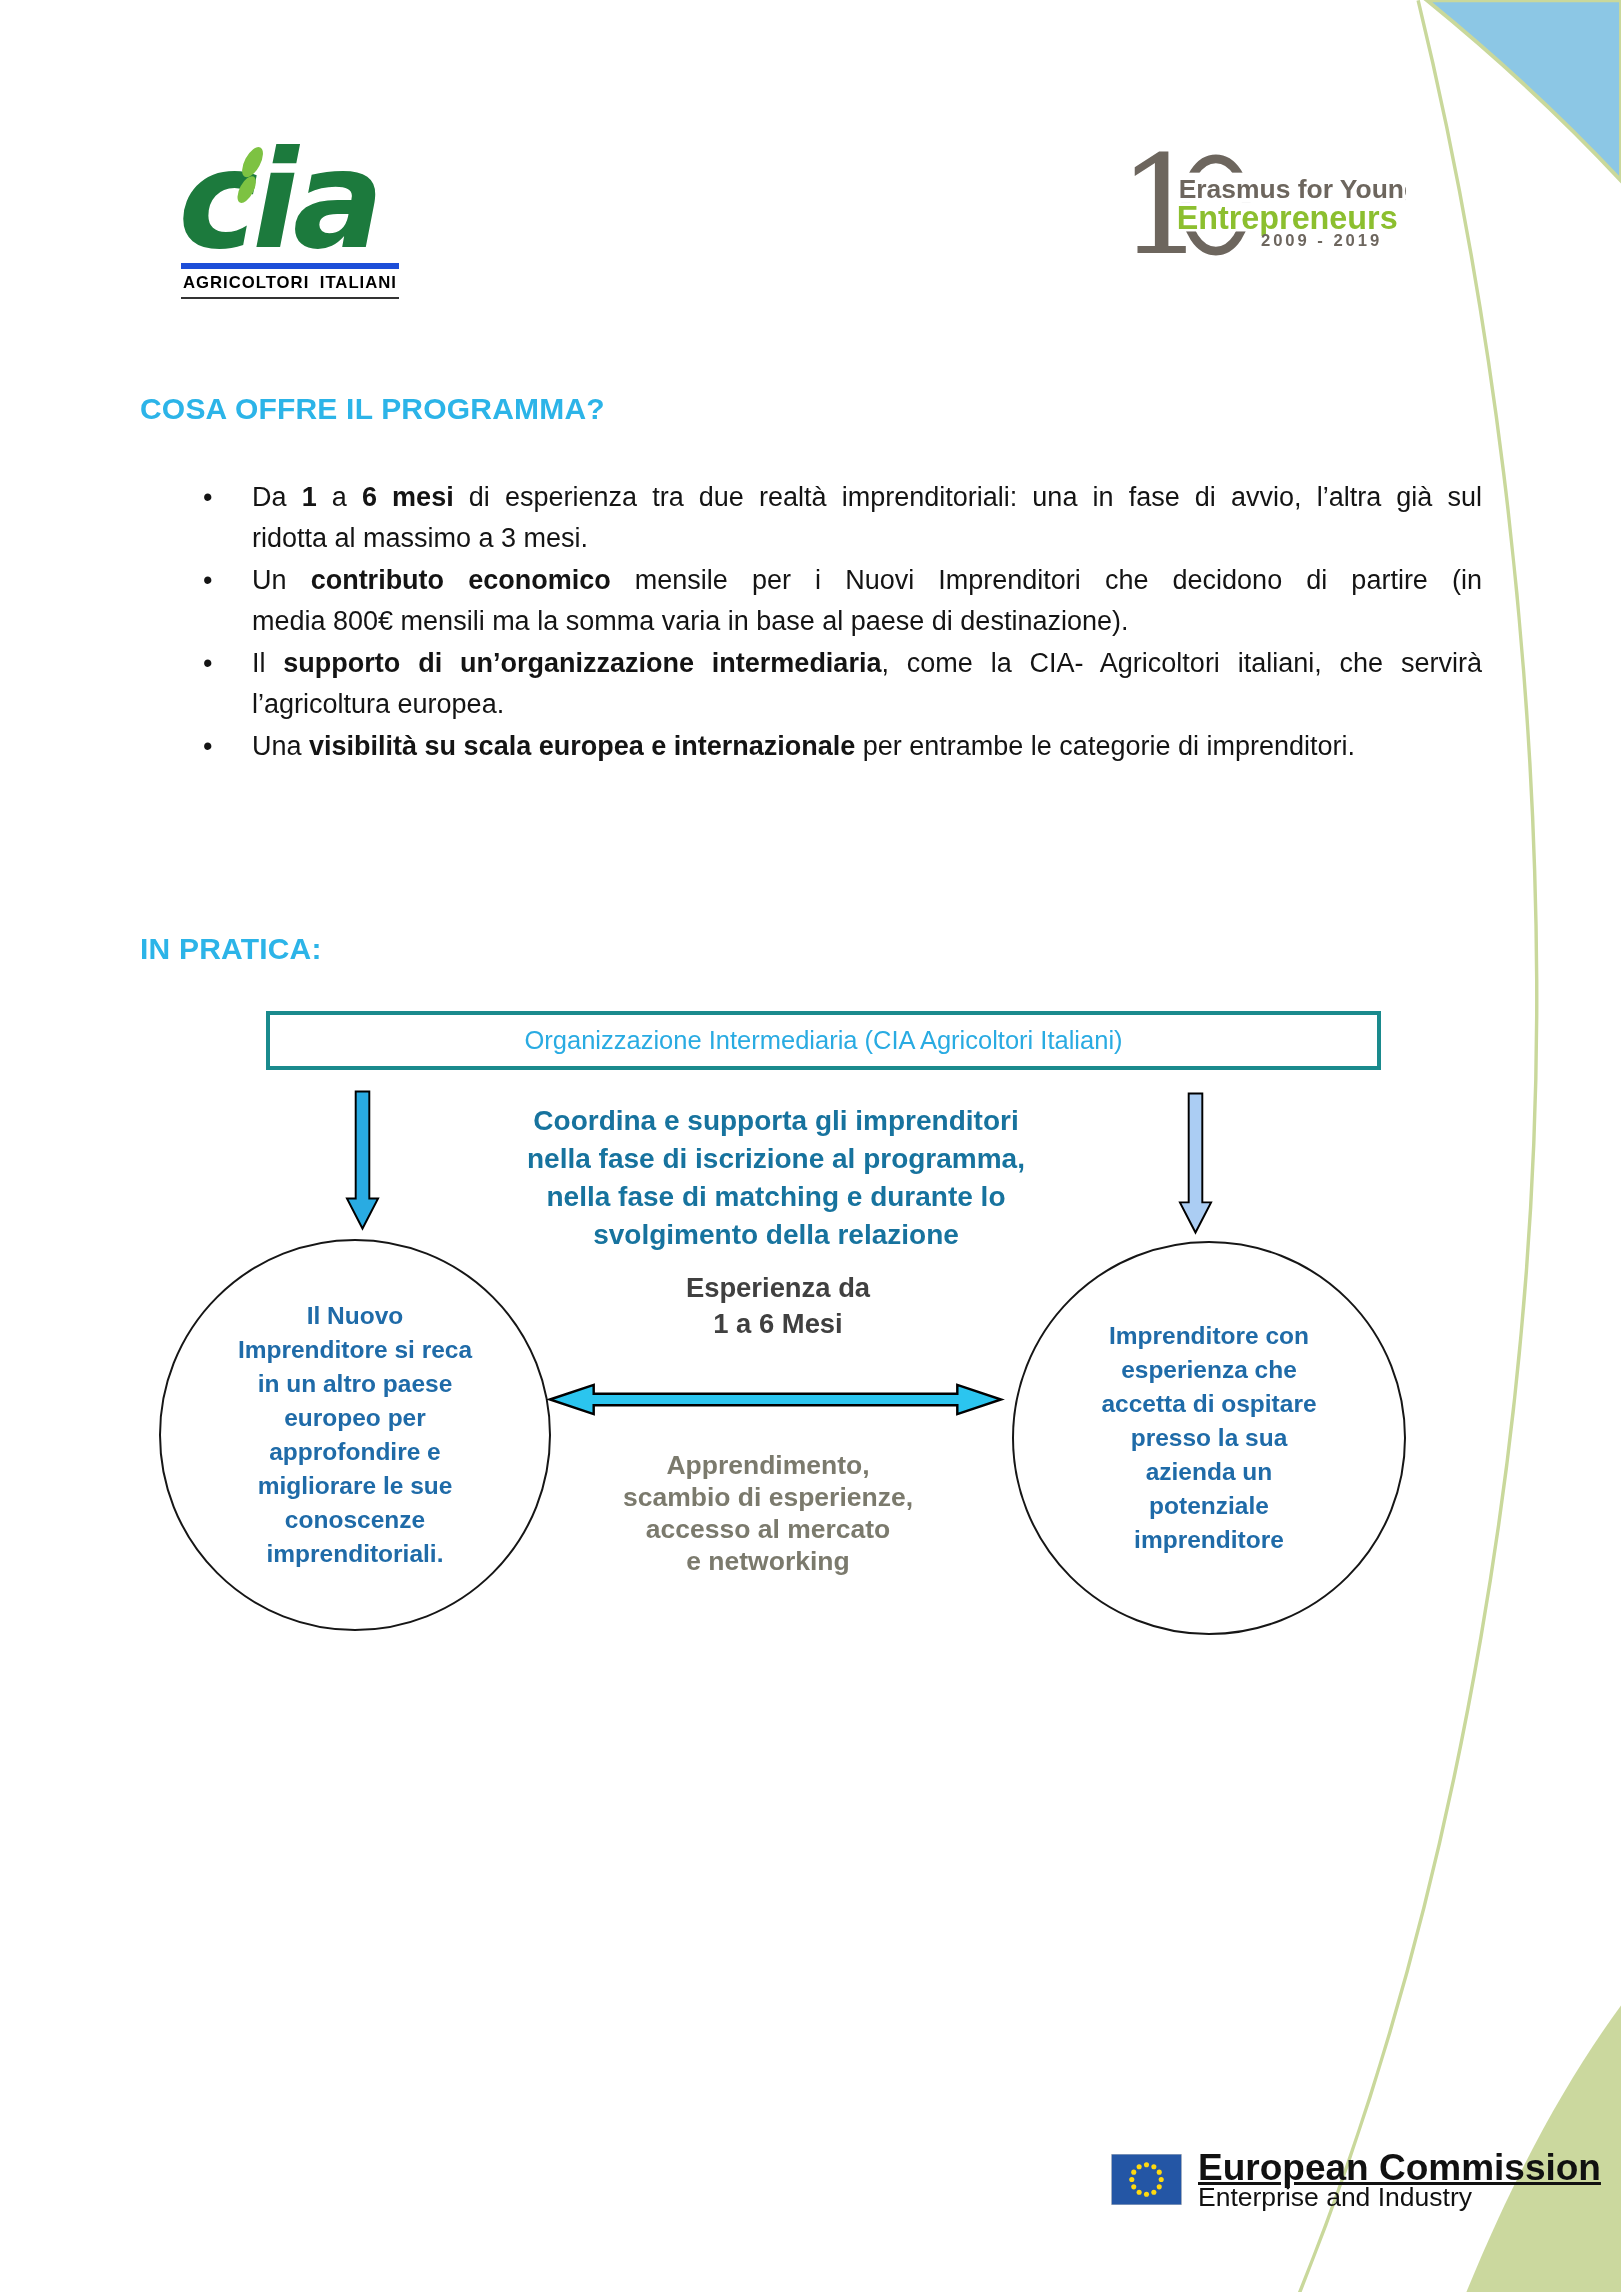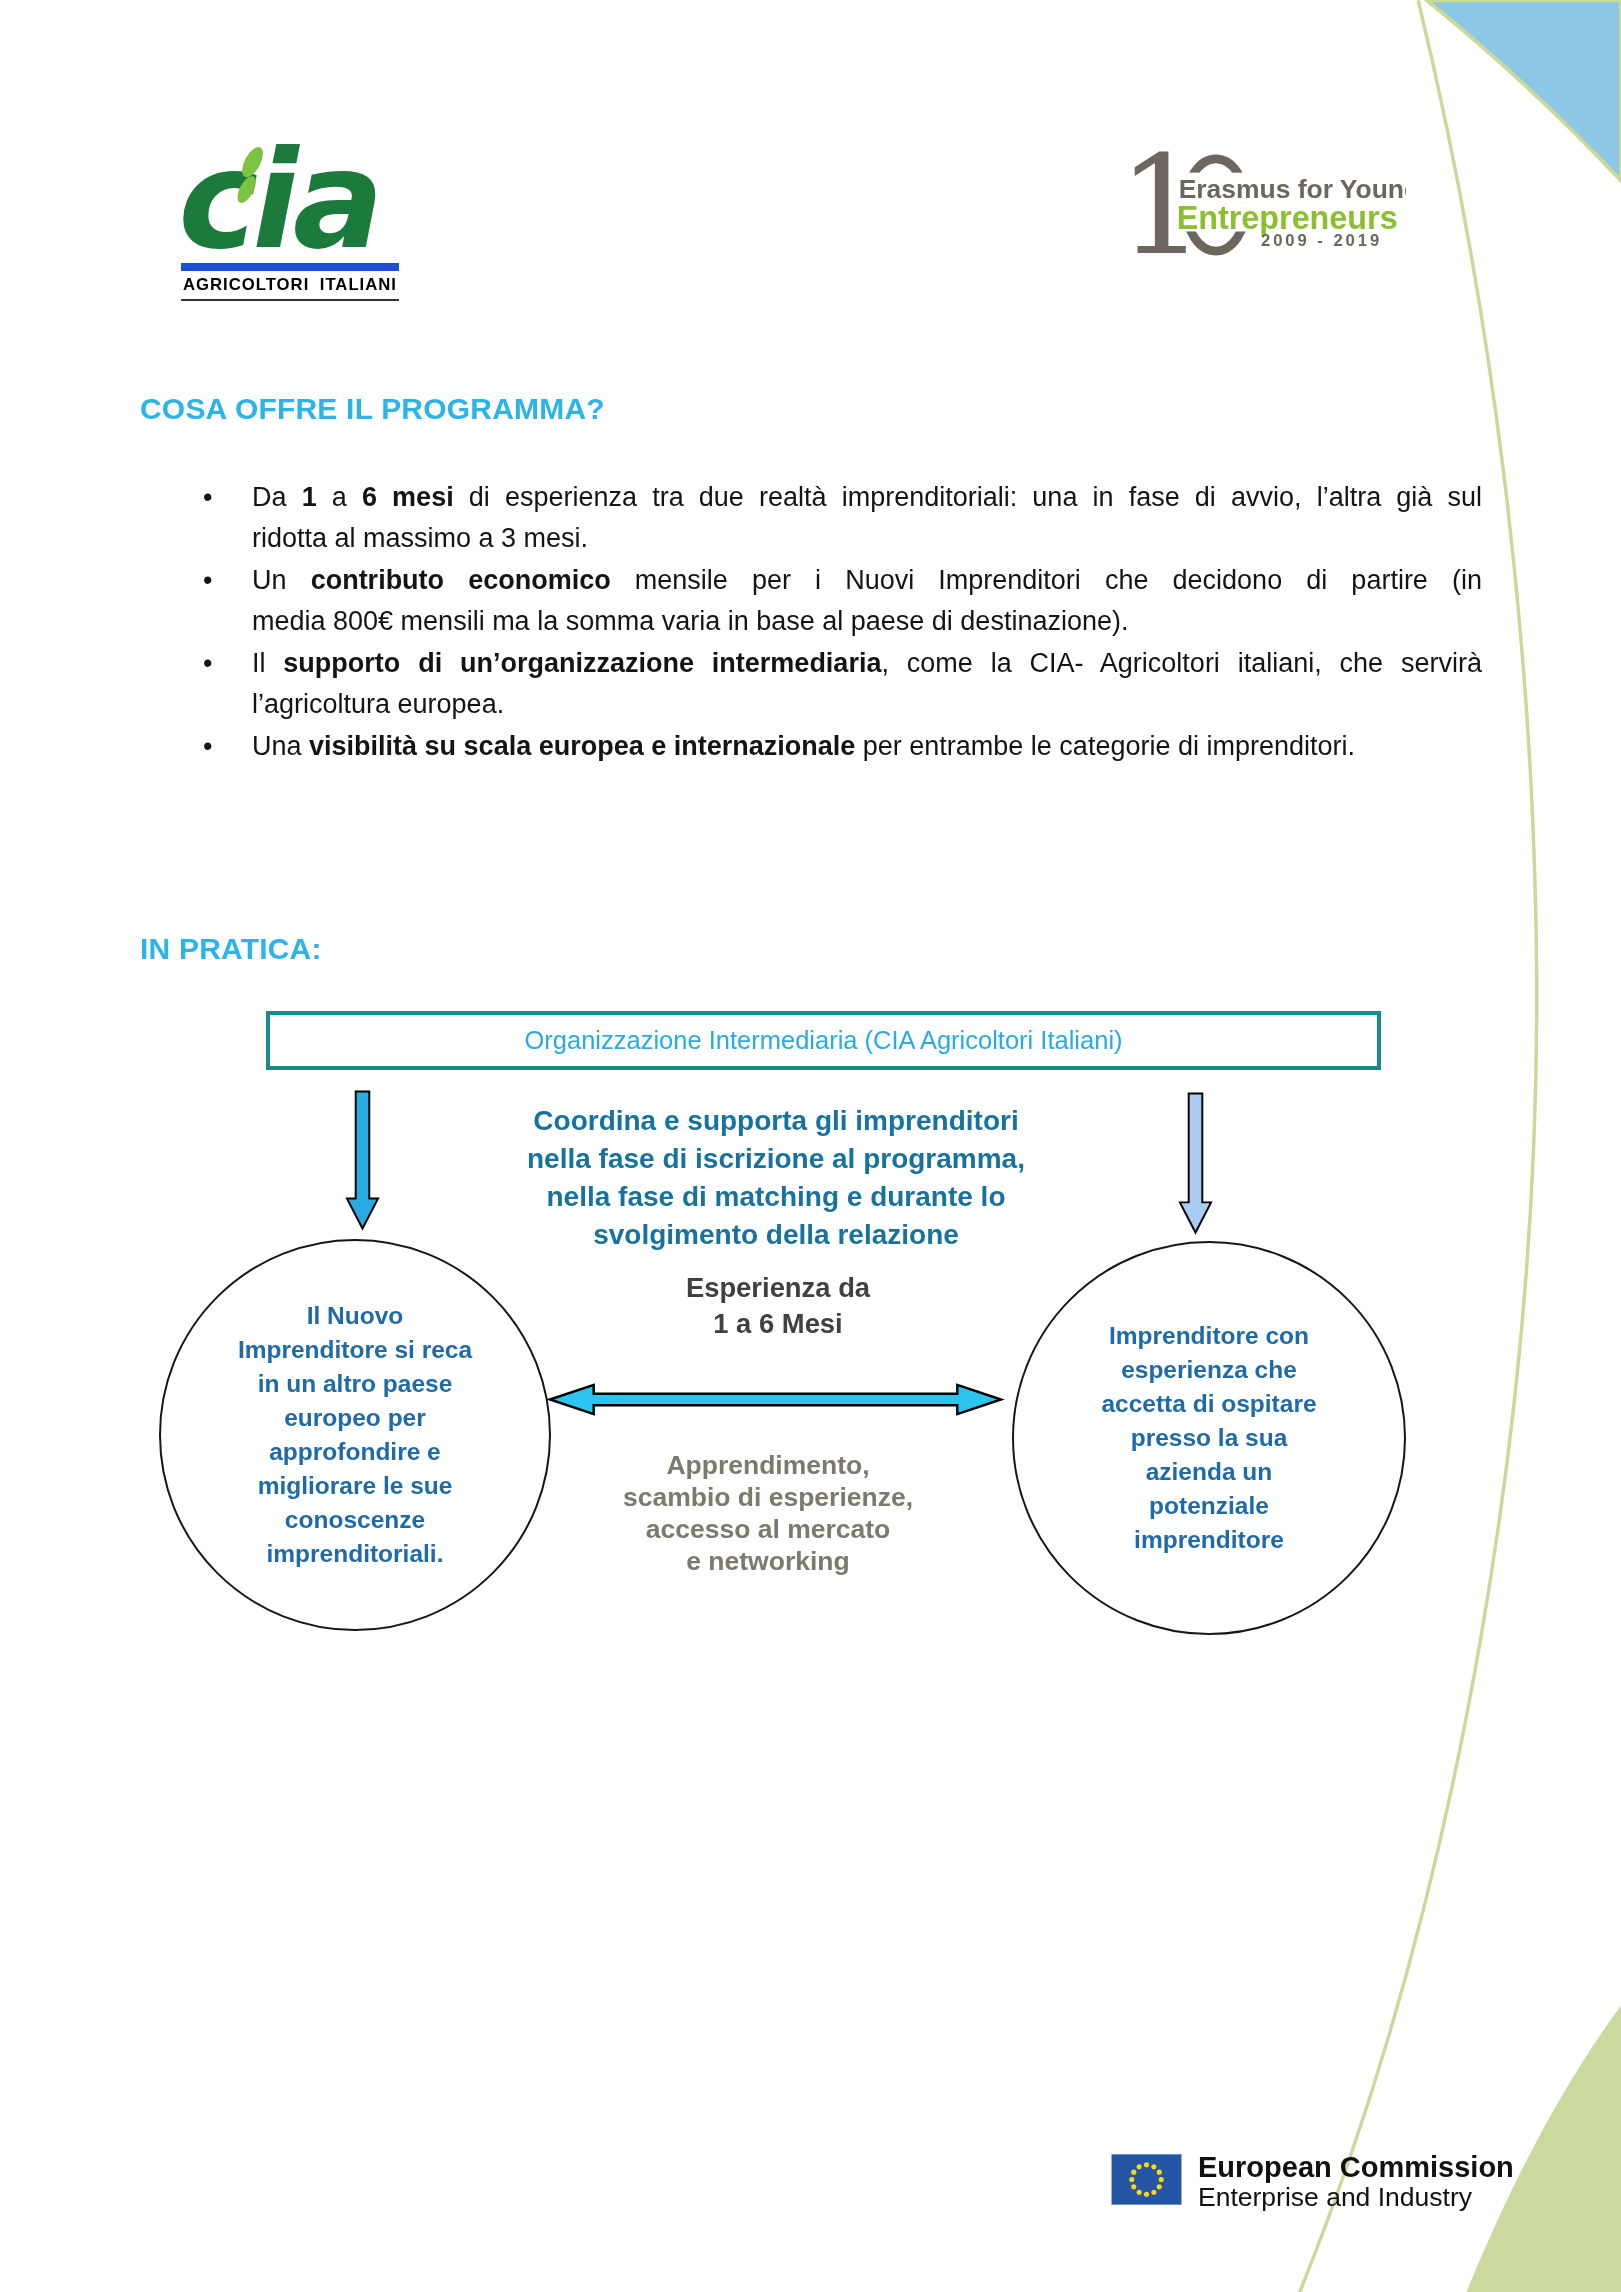--- a/index.html
+++ b/index.html
@@ -25,26 +25,26 @@
   .pre{white-space:pre-line;text-align:center;font-weight:bold;}
   .coordina{left:470px;top:1102px;width:612px;font-size:28px;line-height:38px;color:#17739E;}
   .esperienza{left:585px;top:1270px;width:386px;font-size:27.4px;line-height:36px;color:#404040;}
   .apprendimento{left:575px;top:1449px;width:386px;font-size:26.5px;line-height:32px;color:#7B7A6D;}
   .circle{border:2.9px solid #161616;border-radius:50%;background:#fff;
           display:flex;align-items:center;justify-content:center;}
   .circle-left{left:159px;top:1239px;width:388px;height:388px;}
   .circle-right{left:1012px;top:1241px;width:390px;height:390px;}
   .circle .pre{font-size:24.5px;line-height:34px;color:#1F6BA8;}
   
-  .cia-sub{left:181px;top:263px;width:214px;border-top:8px solid #1d4ed8;border-bottom:2px solid #333;
+  .cia-sub{left:181px;top:263px;width:214px;border-top:6px solid #1d4ed8;border-bottom:2px solid #333;
            padding:3.9px 2px;display:flex;justify-content:space-between;
            font-size:16.7px;font-weight:bold;letter-spacing:1px;color:#000;}
   
   .ec-text{left:1198px;top:2152px;color:#111;}
-  .ec-text .l1{font-size:29px;font-weight:bold;line-height:31px;}
+  .ec-text .l1{font-size:37px;font-weight:bold;line-height:31px;text-decoration:underline;}
   .ec-text .l2{font-size:26.5px;line-height:29px;}
   svg{display:block;}
 </style>
 </head>
 <body>
 
 <div class="page">
 
   <svg class="abs" style="left:0;top:0;" width="1621" height="2293" viewBox="0 0 1654 2339" aria-hidden="true">
     <path d="M1456,0 L1654,0 L1654,184 C1585,110 1515,48 1456,0 Z" fill="#8CC7E5" stroke="#C9D89B" stroke-width="4"></path>

